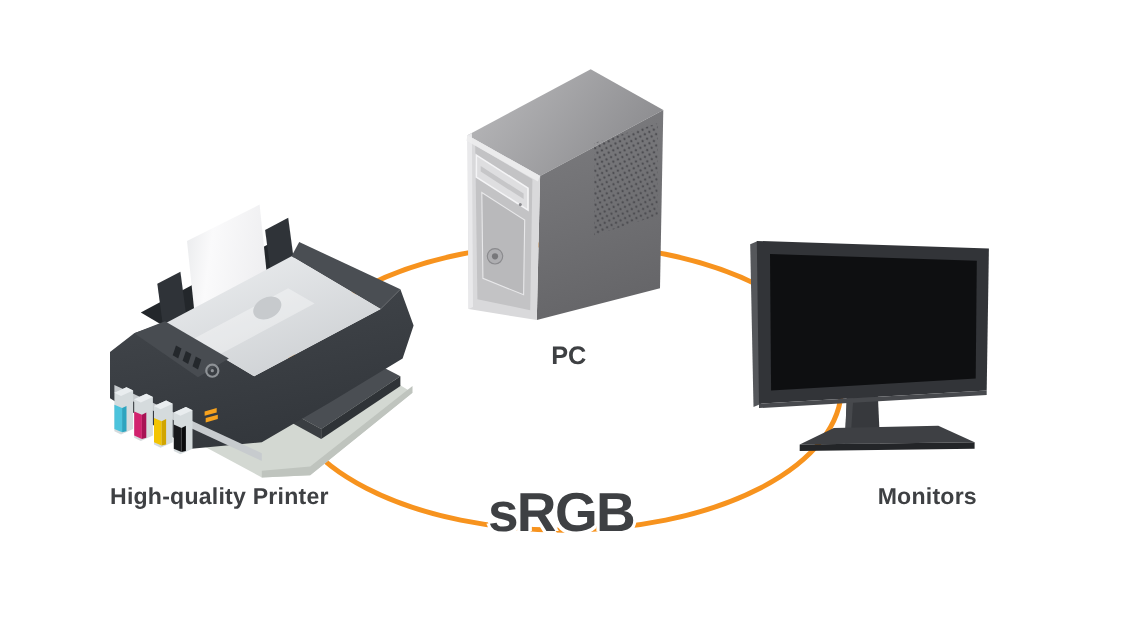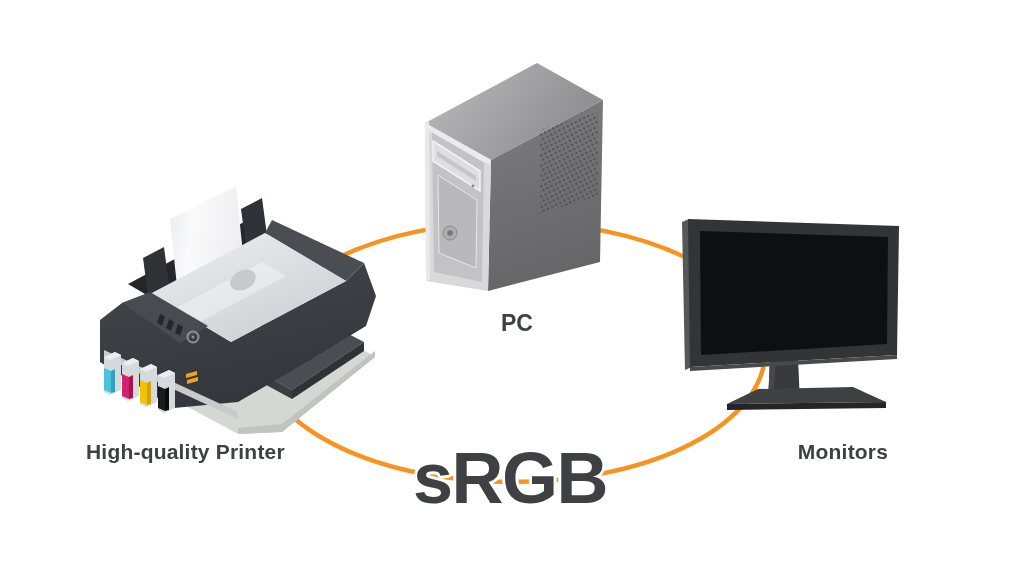--- a/index.html
+++ b/index.html
@@ -2,23 +2,23 @@
 <html><head>
 <meta charset="utf-8">
 <style>
   html,body{margin:0;padding:0;background:#ffffff;}
   #stage{position:relative;width:1024px;height:576px;background:#ffffff;overflow:hidden;
          font-family:"Liberation Sans",sans-serif;}
   #art{position:absolute;left:0;top:0;}
   .label{position:absolute;font-weight:bold;color:#3E4043;white-space:nowrap;}
   .node-label{font-size:21px;letter-spacing:.2px;}
   .pc-label{font-size:23px;left:517px;top:310px;transform:translateX(-50%);}
-  .printer-label{left:86px;top:440px;}
+  .printer-label{left:100px;top:440px;}
   .monitors-label{left:843px;top:440px;transform:translateX(-50%);}
-  .srgb-label{font-size:72px;letter-spacing:-1.5px;left:510px;top:437px;transform:translateX(-50%);
+  .srgb-label{font-size:50px;letter-spacing:-1.5px;left:510px;top:437px;transform:translateX(-50%);
       text-shadow:3px 0 0 #fff,-3px 0 0 #fff,0 3px 0 #fff,0 -3px 0 #fff,
                   2px 2px 0 #fff,-2px -2px 0 #fff,2px -2px 0 #fff,-2px 2px 0 #fff;}
 </style>
 </head>
 <body>
 
 <div id="stage">
 
   <svg id="art" width="1024" height="576" viewBox="0 0 1024 576">
     <defs>

